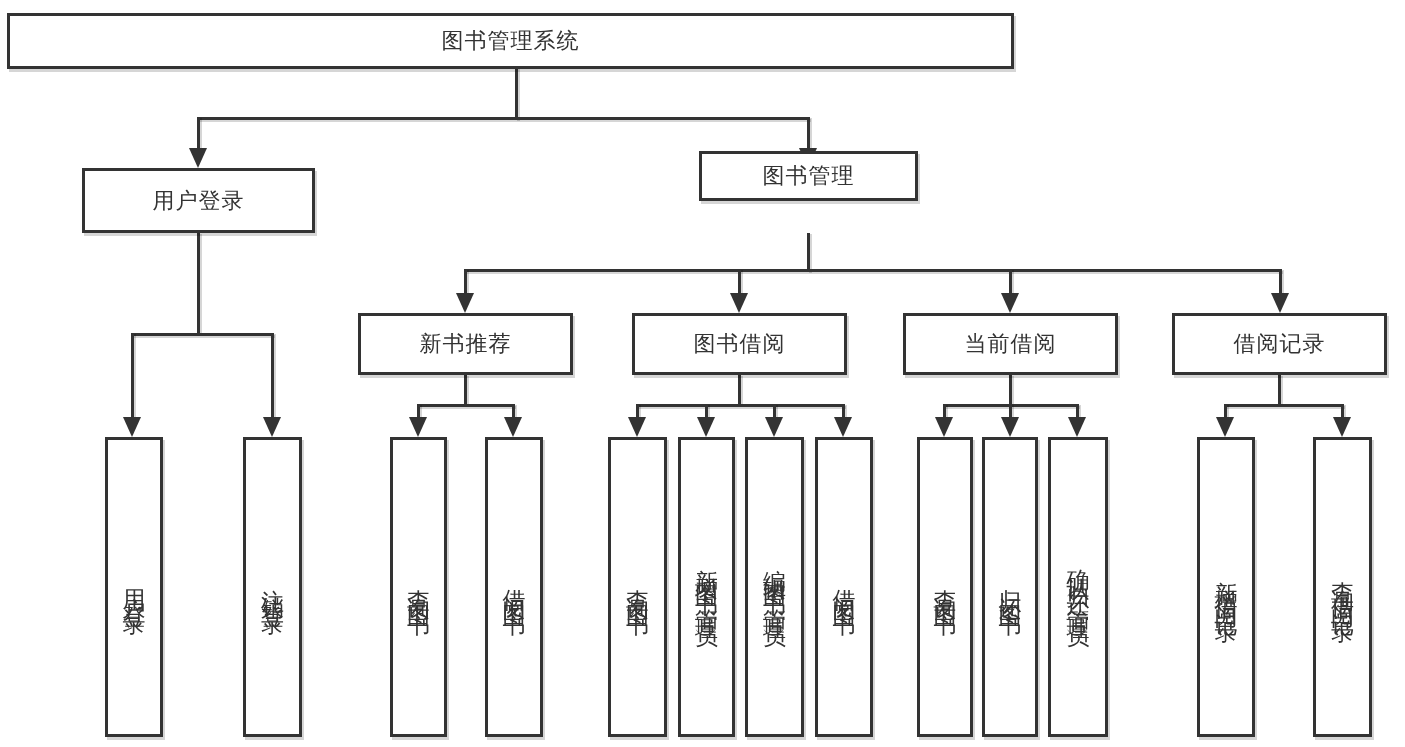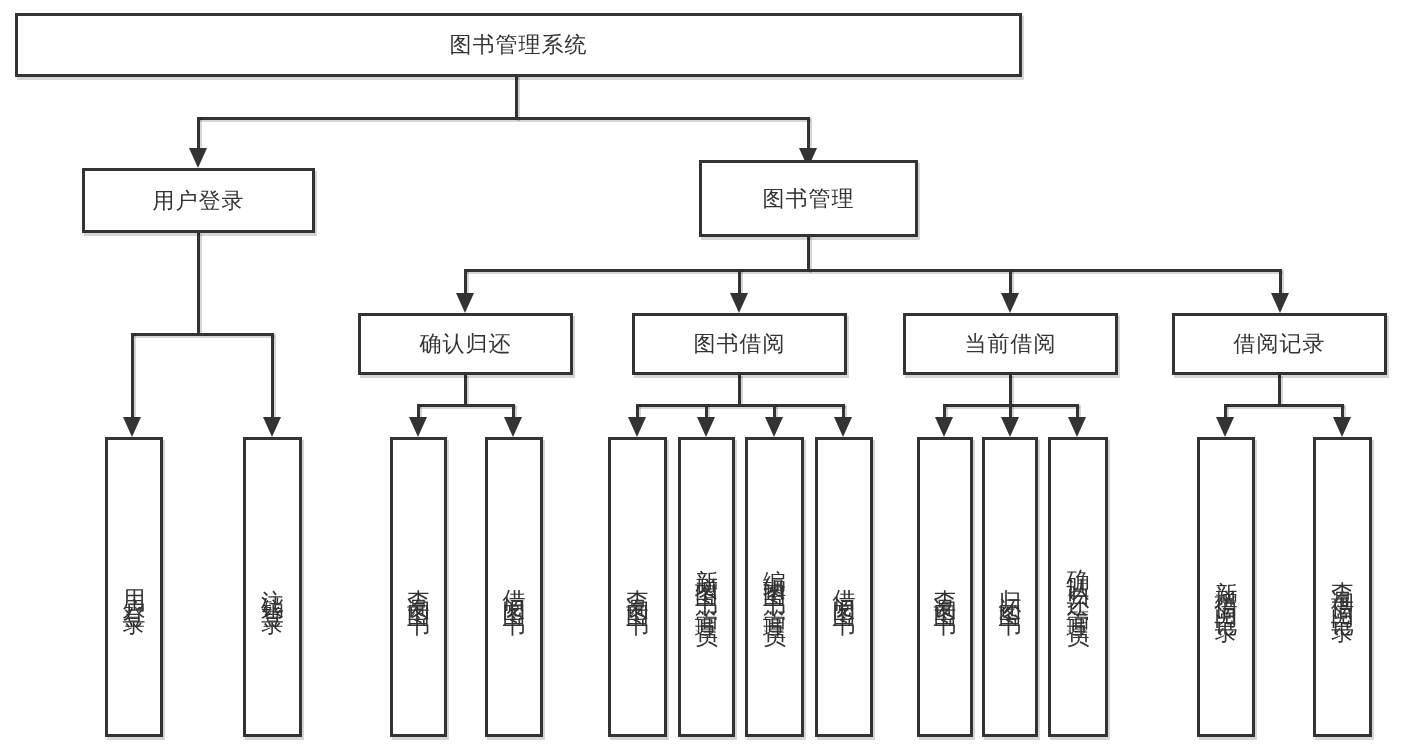--- a/index.html
+++ b/index.html
@@ -95,26 +95,26 @@
   <div class="lv" style="left:1076px;top:404px;height:13px"></div>
   <div class="arr" style="left:1068px;top:417px"></div>
 
   <div class="lv" style="left:1278px;top:375px;height:31px"></div>
   <div class="lh" style="left:1224px;top:404px;width:120px"></div>
   <div class="lv" style="left:1224px;top:404px;height:13px"></div>
   <div class="arr" style="left:1216px;top:417px"></div>
   <div class="lv" style="left:1341px;top:404px;height:13px"></div>
   <div class="arr" style="left:1333px;top:417px"></div>
 
-  <div class="box" style="left:15px;top:13px;width:1007px;height:64px">图书管理系统</div>
+  <div class="box" style="left:7px;top:13px;width:1007px;height:56px">图书管理系统</div>
 
   <div class="box" style="left:82px;top:168px;width:233px;height:65px">用户登录</div>
-  <div class="box" style="left:699px;top:160px;width:219px;height:77px">图书管理</div>
+  <div class="box" style="left:699px;top:151px;width:219px;height:50px">图书管理</div>
 
-  <div class="box" style="left:358px;top:313px;width:215px;height:62px">确认归还</div>
+  <div class="box" style="left:358px;top:313px;width:215px;height:62px">新书推荐</div>
   <div class="box" style="left:632px;top:313px;width:215px;height:62px">图书借阅</div>
   <div class="box" style="left:903px;top:313px;width:215px;height:62px">当前借阅</div>
   <div class="box" style="left:1172px;top:313px;width:215px;height:62px">借阅记录</div>
 
   <div class="box vbox" style="left:105px;top:437px;width:58px;height:300px">用户登录</div>
   <div class="box vbox" style="left:243px;top:437px;width:59px;height:300px">注销登录</div>
 
   <div class="box vbox" style="left:390px;top:437px;width:57px;height:300px">查询图书</div>
   <div class="box vbox" style="left:485px;top:437px;width:58px;height:300px">借阅图书</div>
 

